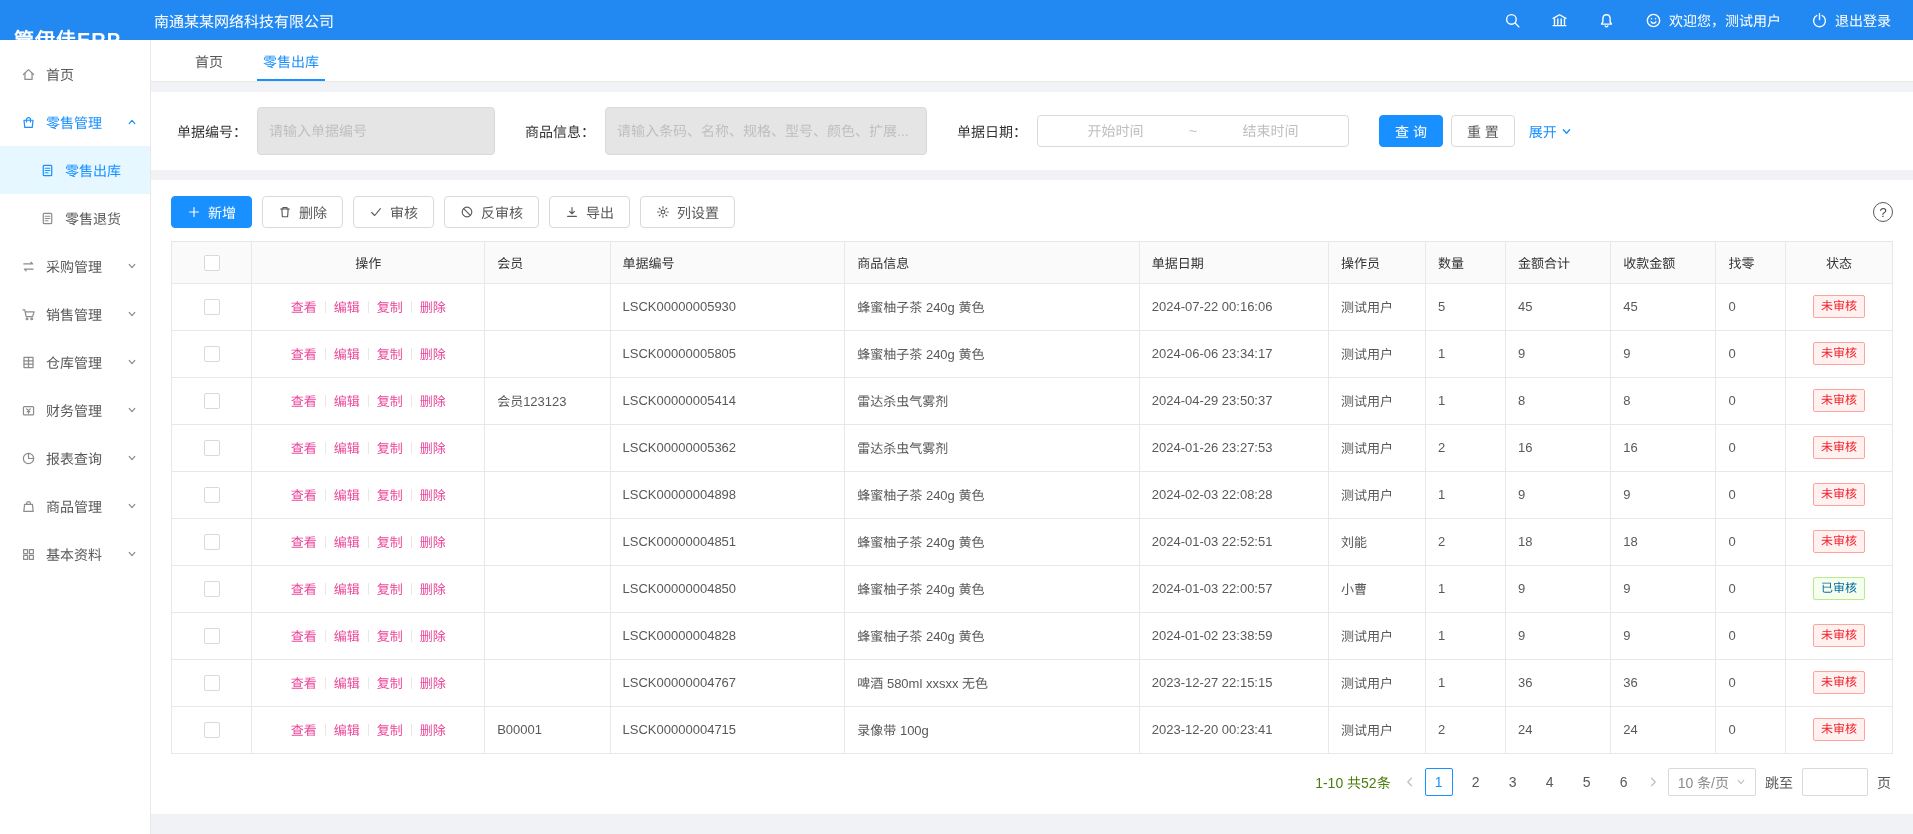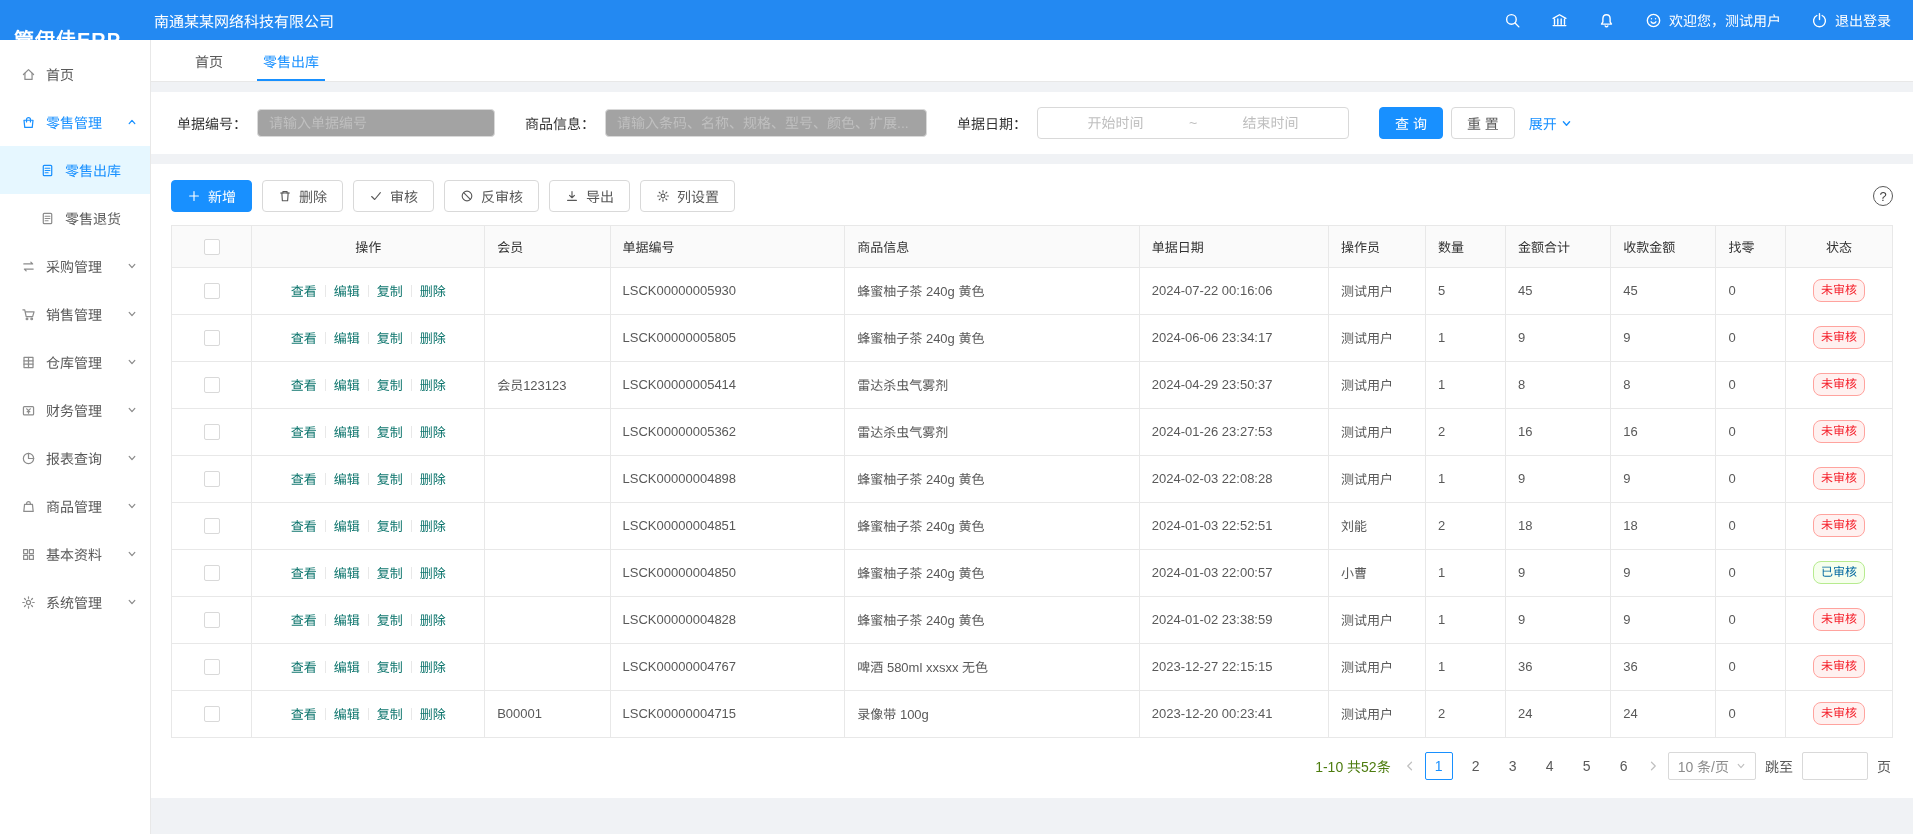--- a/index.html
+++ b/index.html
@@ -37,21 +37,21 @@
   
   .tabbar { background: #fff; border-bottom: 1px solid #e8e8e8; display: flex; align-items: stretch; padding-left: 24px; height: 42px; }
   .tab { padding: 0 20px; display: flex; align-items: center; color: #595959; cursor: pointer; position: relative; }
   .tab.active { color: #1890ff; }
   .tab.active::after { content: ""; position: absolute; left: 14px; right: 14px; bottom: 0; height: 2px; background: #1890ff; }
 
   
   .filter-card { background: #fff; margin-top: 10px; padding: 15px 26px; display: flex; align-items: center; }
   .filter-item { display: flex; align-items: center; margin-right: 30px; }
   .filter-label { margin-right: 10px; white-space: nowrap; color: #333; }
-  .f-input { height: 28px; border: 1px solid #d9d9d9; border-radius: 4px; padding: 0 11px; font-size: 14px; color: #333; background: #a3a3a3; outline: none; font-family: inherit; }
+  .f-input { height: 48px; border: 1px solid #d9d9d9; border-radius: 4px; padding: 0 11px; font-size: 14px; color: #333; background: #e5e5e5; outline: none; font-family: inherit; }
   .f-input::placeholder { color: #bfbfbf; }
   .w-bill { width: 238px; } .w-prod { width: 322px; }
   .date-range { width: 312px; height: 32px; border: 1px solid #d9d9d9; border-radius: 4px; display: flex; align-items: center; padding: 0 8px; background: #fff; }
   .date-range input { border: none; outline: none; flex: 1; min-width: 0; text-align: center; font-size: 14px; font-family: inherit; color: #333; }
   .date-range input::placeholder { color: #bfbfbf; }
   .date-sep { color: #bfbfbf; padding: 0 4px; }
   .btn { height: 32px; border-radius: 4px; border: 1px solid #d9d9d9; background: #fff; color: #595959; font-size: 14px; padding: 10px 15px; cursor: pointer; display: inline-flex; align-items: center; gap: 7px; font-family: inherit; white-space: nowrap; text-align: center; }
   .btn-primary { background: #1890ff; border-color: #1890ff; color: #fff; }
   .gap8 { margin-left: 8px; }
   .expand-link { color: #1890ff; margin-left: 14px; cursor: pointer; display: inline-flex; align-items: center; gap: 4px; }
@@ -63,23 +63,23 @@
   .toolbar { padding: 16px 0 13px; display: flex; align-items: center; gap: 10px; }
   .help-circle { margin-left: auto; width: 20px; height: 20px; border: 1.6px solid #595959; border-radius: 50%; display: flex; align-items: center; justify-content: center; font-size: 13px; color: #444; cursor: pointer; }
 
   .grid-wrap { border: 1px solid #e8e8e8; border-bottom: none; }
   table { width: 100%; border-collapse: collapse; table-layout: fixed; font-size: 13px; color: #595959; }
   th, td { border-bottom: 1px solid #e8e8e8; border-right: 1px solid #e8e8e8; padding: 0 12px; text-align: left; height: 47px; overflow: hidden; white-space: nowrap; }
   th:last-child, td:last-child { border-right: none; }
   thead th { background: #fafafa; color: #333; font-weight: 500; height: 41px; }
   .col-center { text-align: center; }
   .checkbox { width: 16px; height: 16px; border: 1px solid #d9d9d9; border-radius: 2px; background: #fff; display: inline-block; vertical-align: middle; cursor: pointer; }
-  .act-link { color: #0f766e; cursor: pointer; }
+  .act-link { color: #ec4899; cursor: pointer; }
   .vsep { display: inline-block; width: 0; border-left: 1px solid #e8e8e8; height: 12px; margin: 0 8px; vertical-align: -1px; }
-  .badge { display: inline-block; padding: 1px 7px; border-radius: 8px; font-size: 12px; line-height: 19px; border: 1px solid; }
+  .badge { display: inline-block; padding: 1px 7px; border-radius: 2px; font-size: 12px; line-height: 19px; border: 1px solid; }
   .badge.red { color: #f5222d; background: #fff1f0; border-color: #ffa39e; }
   .badge.green { color: #0369a1; background: #f6ffed; border-color: #b7eb8f; }
 
   
   .pagination { display: flex; align-items: center; justify-content: flex-end; gap: 9px; padding: 14px 2px 16px; color: #595959; }
   .pg-total { margin-right: 4px; color: #4d7c0f; }
   .page-btn { min-width: 28px; height: 28px; border-radius: 2px; display: flex; align-items: center; justify-content: center; cursor: pointer; background: #fff; }
   .page-btn.current { border: 1px solid #1890ff; color: #1890ff; }
   .page-arrow { color: #bfbfbf; cursor: pointer; display: flex; align-items: center; }
   .page-arrow svg { width: 12px; height: 12px; stroke-width: 1.6; }
@@ -273,34 +273,20 @@
       <div class="side-item">
         <span class="icon">
           <svg viewBox="0 0 16 16" fill="none" stroke="currentColor" stroke-width="1.3" stroke-linecap="round" stroke-linejoin="round">
             <rect x="2.8" y="2.8" width="4.2" height="4.2"></rect>
             <rect x="9" y="2.8" width="4.2" height="4.2"></rect>
             <rect x="2.8" y="9" width="4.2" height="4.2"></rect>
             <rect x="9" y="9" width="4.2" height="4.2"></rect>
           </svg>
         </span>
         <span>基本资料</span>
-        <span class="chev">
-          <svg viewBox="0 0 16 16" fill="none" stroke="currentColor" stroke-width="1.3" stroke-linecap="round" stroke-linejoin="round">
-            <path d="M3.5 5.5 L8 10.5 L12.5 5.5"></path>
-          </svg>
-        </span>
-      </div>
-      <div class="side-item">
-        <span class="icon">
-          <svg viewBox="0 0 16 16" fill="none" stroke="currentColor" stroke-width="1.3" stroke-linecap="round" stroke-linejoin="round">
-            <circle cx="8" cy="8" r="2.2"></circle>
-            <path d="M8 1.9 V3.5 M8 12.5 V14.1 M1.9 8 H3.5 M12.5 8 H14.1 M3.7 3.7 L4.8 4.8 M11.2 11.2 L12.3 12.3 M12.3 3.7 L11.2 4.8 M4.8 11.2 L3.7 12.3"></path>
-          </svg>
-        </span>
-        <span>系统管理</span>
         <span class="chev">
           <svg viewBox="0 0 16 16" fill="none" stroke="currentColor" stroke-width="1.3" stroke-linecap="round" stroke-linejoin="round">
             <path d="M3.5 5.5 L8 10.5 L12.5 5.5"></path>
           </svg>
         </span>
       </div>
     </aside>
 
   <main class="main">
     <div class="tabbar">

